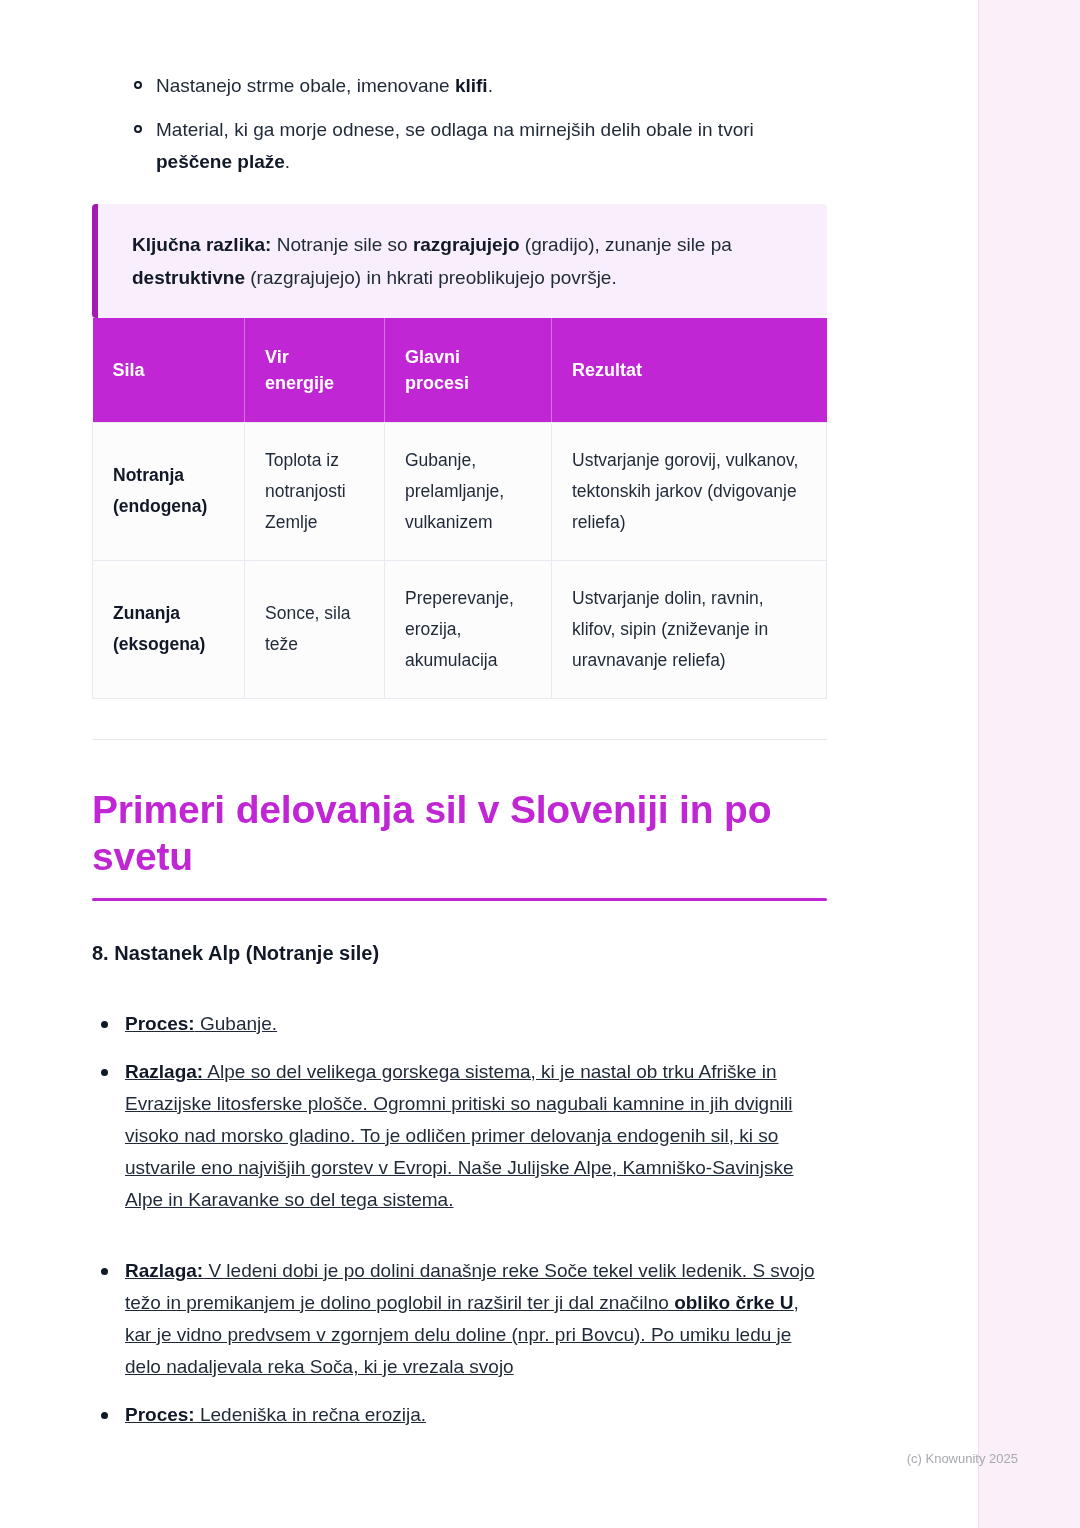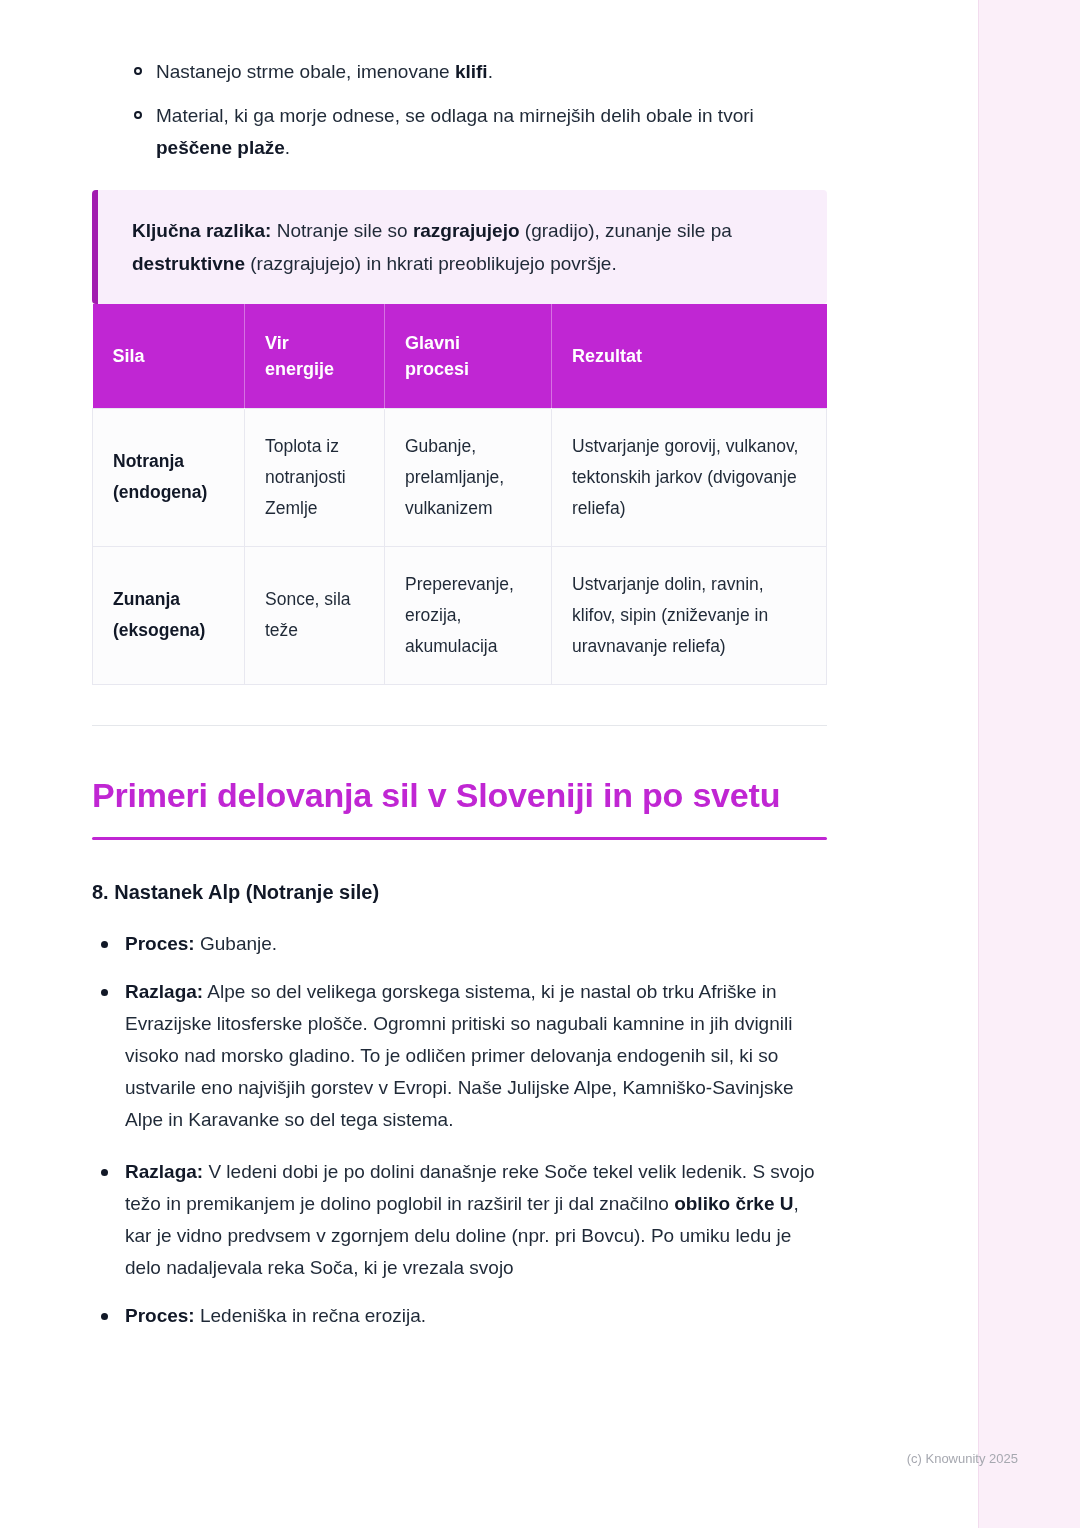--- a/index.html
+++ b/index.html
@@ -10,21 +10,21 @@
     font-family: "Liberation Sans", sans-serif;
     color: var(--text, #1f2937);
   }
   .side-strip {
     position: absolute; top: 0; right: 0;
     width: 102px; height: 100%;
     background: var(--strip-bg, #fbeff9);
     border-left: 1px solid var(--strip-line, #f2dcee);
   }
   .content {
-    position: absolute; left: 92px; top: 0;
+    position: absolute; left: 92px; top: 14px;
     width: 735px;
     font-size: 19px; line-height: 32px;
   }
   strong { font-weight: 700; color: var(--text-strong, #111827); }
 
   
   .circle-list { list-style: none; margin-top: 56px; }
   .circle-list li { position: relative; padding-left: 64px; margin-bottom: 12px; }
   .bullet-circle {
     position: absolute; left: 42px; top: 11px;
@@ -64,34 +64,34 @@
     padding: 22px 18px 22px 20px;
     vertical-align: middle; line-height: 31px;
   }
   .forces-table td.col-sila { font-weight: 700; color: var(--text-strong, #111827); }
 
   .divider { border: none; border-top: 1px solid var(--divider, #e5e7eb); margin-top: 40px; }
 
   .section-title {
     margin-top: 46px;
     color: var(--accent, #c026d3);
-    font-size: 34px; line-height: 47px; font-weight: 700;
+    font-size: 39px; line-height: 47px; font-weight: 700;
     letter-spacing: -0.2px;
   }
   .title-underline {
     margin-top: 18px; height: 3px; border-radius: 2px;
     background: var(--accent, #c026d3);
   }
 
   .subsection-title {
     margin-top: 36px;
     font-size: 20px; font-weight: 700; color: var(--text-strong, #111827);
   }
 
-  .dot-list { list-style: none; margin-top: 20px; }
+  .dot-list { list-style: none; margin-top: 39px; text-decoration: underline; }
   .dot-list li { position: relative; padding-left: 33px; margin-bottom: 16px; }
   .bullet-dot {
     position: absolute; left: 9px; top: 13px;
     width: 7px; height: 7px; background: #111827; border-radius: 50%;
   }
 
   .watermark {
     position: absolute; right: 62px; bottom: 62px;
     font-size: 13px; color: var(--watermark, #a6a8b0);
     z-index: 2; white-space: nowrap;

